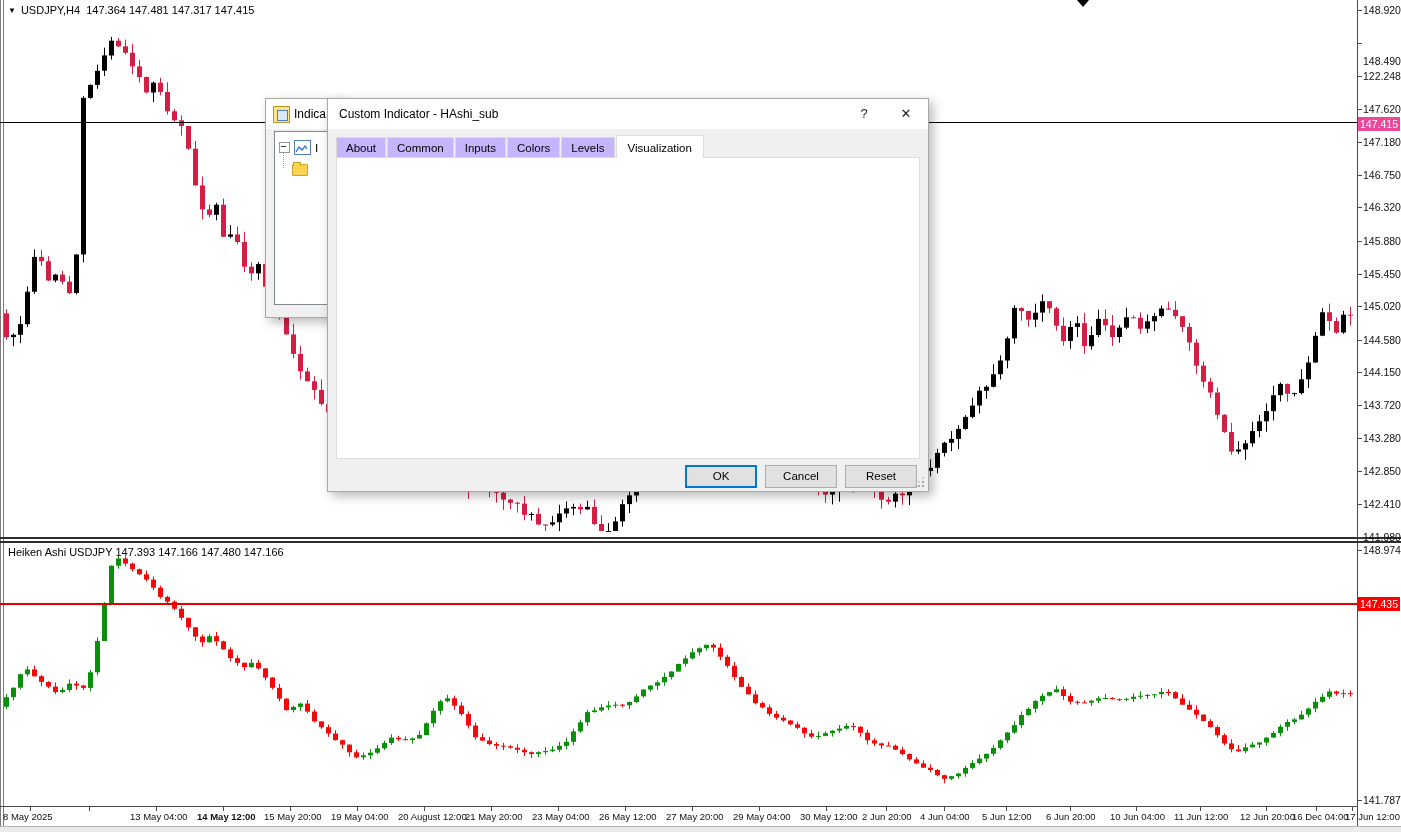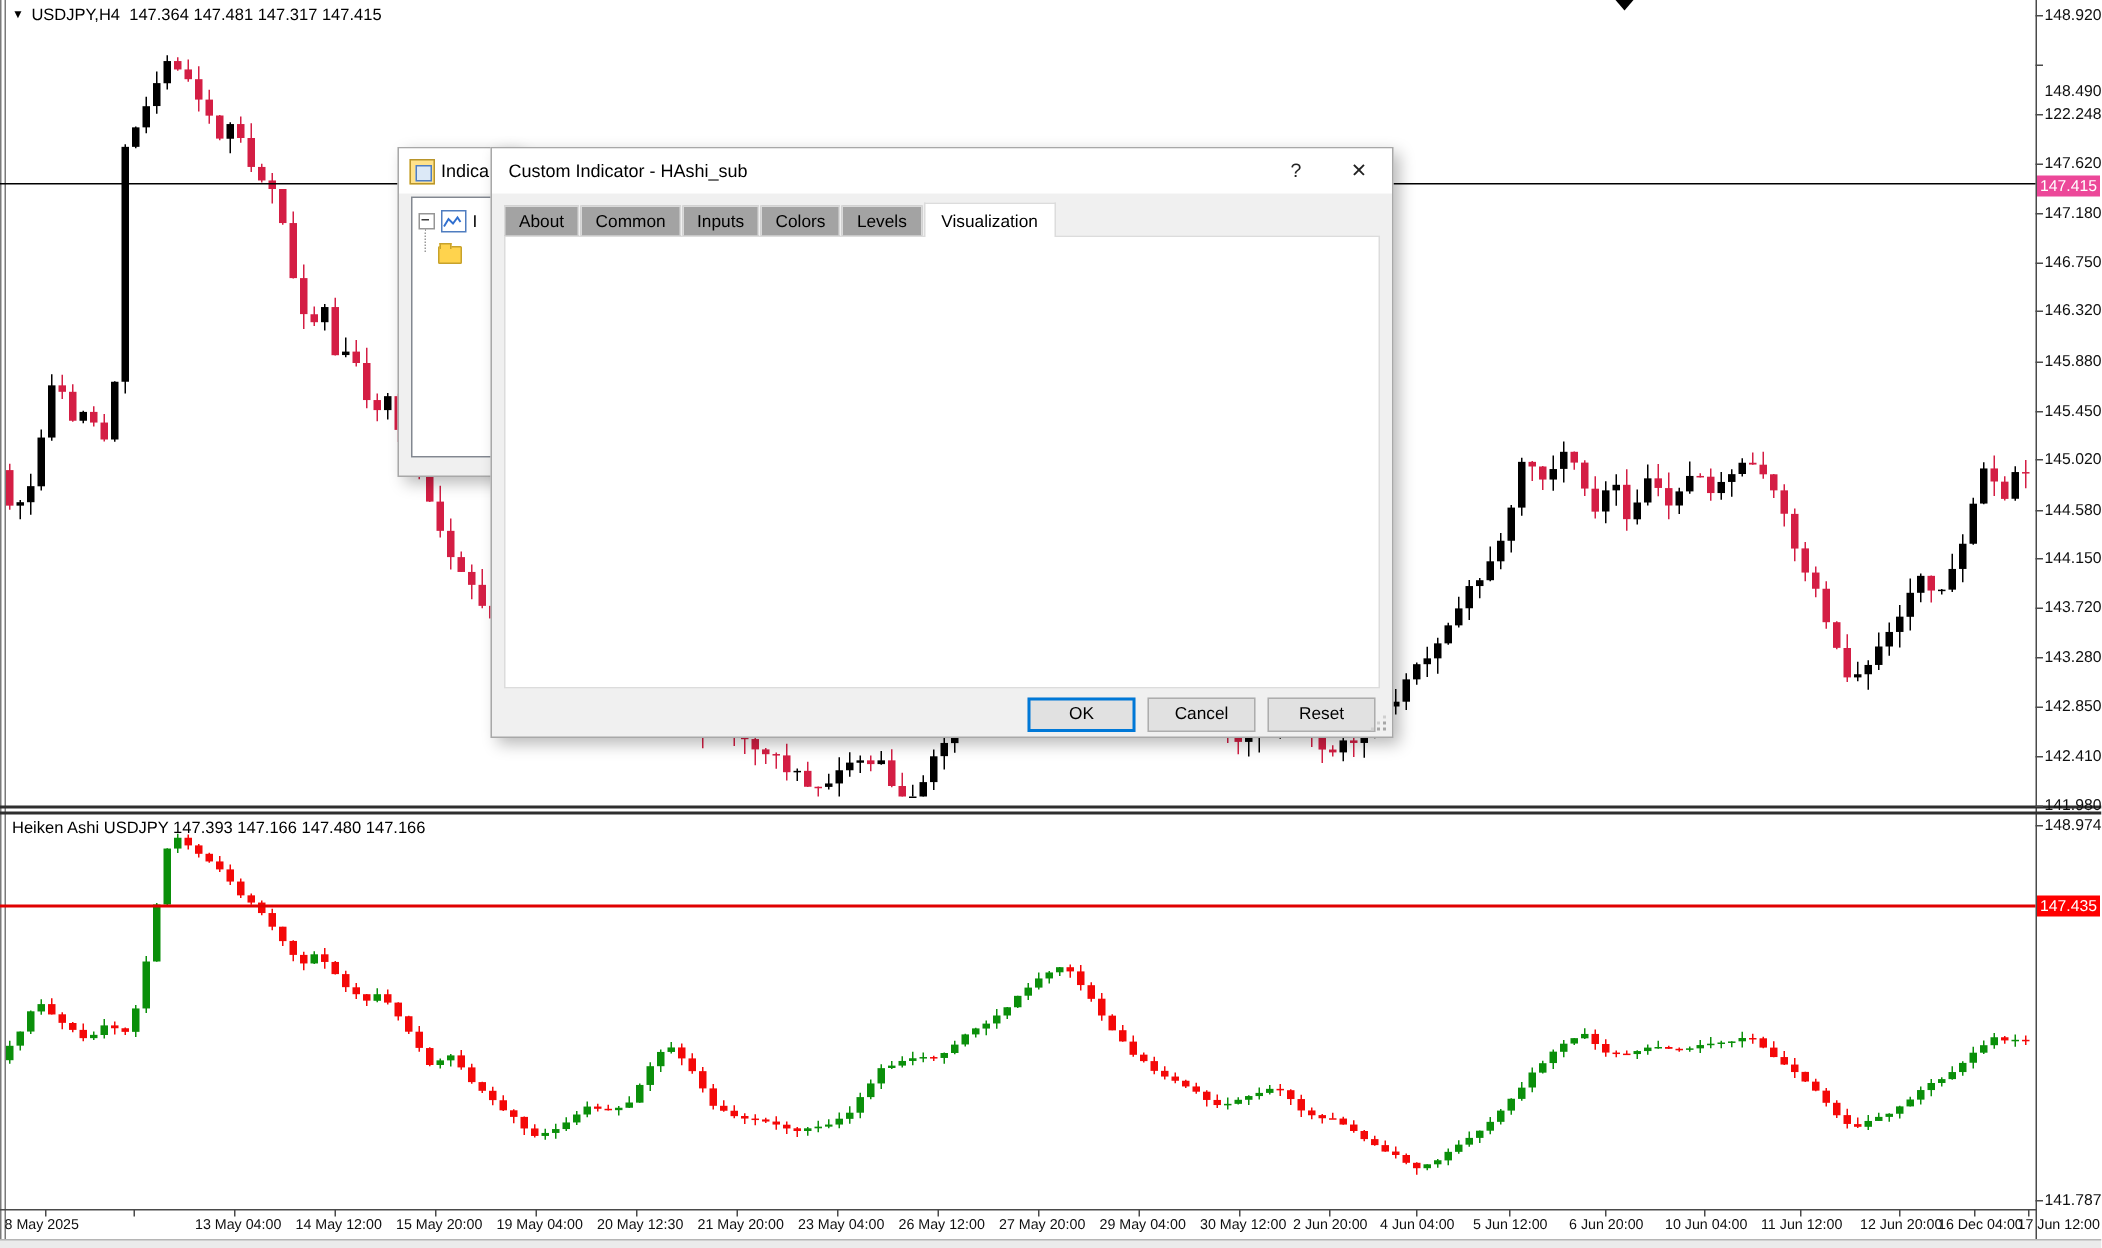--- a/index.html
+++ b/index.html
@@ -26,21 +26,21 @@
   svg{position:absolute;left:0;top:0;z-index:1;}
   
   .dlg{position:absolute;background:#f0f0f0;border:1px solid #a8a8a8;box-shadow:4px 4px 10px rgba(0,0,0,.28);}
   .titlebar{position:absolute;left:0;top:0;right:0;height:30px;background:#fff;}
   .dlg-title{position:absolute;left:11px;top:8px;font-size:12px;color:#000;white-space:nowrap;}
   .tb-btn{position:absolute;top:0;width:36px;height:30px;text-align:center;line-height:30px;font-size:13px;color:#222;}
   #front-dialog{left:327px;top:98px;width:600px;height:392px;z-index:20;}
   #back-dialog{left:265px;top:98px;width:78px;height:218px;z-index:10;}
   
   #tab-row{position:absolute;left:8px;top:35px;display:flex;align-items:flex-end;z-index:2;}
-  .tab{background:#a3a3a3;border:1px solid #d9d9d9;border-bottom:none;padding:4px 9px 3px 9px;font-size:11.5px;color:#000;margin-right:1px;}
+  .tab{background:#c4b5fd;border:1px solid #d9d9d9;border-bottom:none;padding:4px 9px 3px 9px;font-size:11.5px;color:#000;margin-right:1px;}
   .tab.selected{background:#fff;padding:6px 11px 4px 11px;border-color:#dcdcdc;position:relative;top:1px;z-index:3;}
   #tab-page{position:absolute;left:8px;top:58px;width:582px;height:300px;background:#fff;border:1px solid #dcdcdc;z-index:1;}
   
   .cb{position:absolute;display:flex;align-items:center;font-size:11.5px;color:#000;}
   .cb .box{width:13px;height:13px;background:#fff;border:1px solid #4d4d4d;margin-right:6px;position:relative;flex:none;}
   .cb .box.checked::after{content:"";position:absolute;left:2px;top:2px;width:7px;height:3px;border-left:2px solid #101010;border-bottom:2px solid #101010;transform:rotate(-45deg);}
   .cb.disabled{color:#8a8a8a;}
   .cb.disabled .box{border-color:#c3c3c3;}
   
   .btn{position:absolute;width:72px;height:23px;background:#e1e1e1;border:1px solid #adadad;font-size:11.5px;color:#000;text-align:center;line-height:21px;box-sizing:border-box;}
@@ -902,27 +902,27 @@
     <div class="abs axis-label" style="top: 793.964px;">141.787</div>
   </div>
 <div id="time-axis-labels">
     <div class="abs time-tick" style="left: 30px;"></div>
     <div class="abs time-label" style="left: 3px;">8 May 2025</div>
     <div class="abs time-tick" style="left: 89px;"></div>
     <div class="abs time-label" style="left: 63px; margin-top: 20px;">9 May 20:00</div>
     <div class="abs time-tick" style="left: 156px;"></div>
     <div class="abs time-label" style="left: 130px;">13 May 04:00</div>
     <div class="abs time-tick" style="left: 223px;"></div>
-    <div class="abs time-label" style="left: 197px;">14 May 12:00</div>
+    <div class="abs time-label" style="left: 197px; font-weight: bold;">14 May 12:00</div>
     <div class="abs time-tick" style="left: 290px;"></div>
     <div class="abs time-label" style="left: 264px;">15 May 20:00</div>
     <div class="abs time-tick" style="left: 357px;"></div>
     <div class="abs time-label" style="left: 331px;">19 May 04:00</div>
     <div class="abs time-tick" style="left: 424px;"></div>
-    <div class="abs time-label" style="left: 398px;">20 May 12:30</div>
+    <div class="abs time-label" style="left: 398px;">20 August 12:00</div>
     <div class="abs time-tick" style="left: 491px;"></div>
     <div class="abs time-label" style="left: 465px;">21 May 20:00</div>
     <div class="abs time-tick" style="left: 558px;"></div>
     <div class="abs time-label" style="left: 532px;">23 May 04:00</div>
     <div class="abs time-tick" style="left: 625px;"></div>
     <div class="abs time-label" style="left: 599px;">26 May 12:00</div>
     <div class="abs time-tick" style="left: 692px;"></div>
     <div class="abs time-label" style="left: 666px;">27 May 20:00</div>
     <div class="abs time-tick" style="left: 759px;"></div>
     <div class="abs time-label" style="left: 733px;">29 May 04:00</div>

